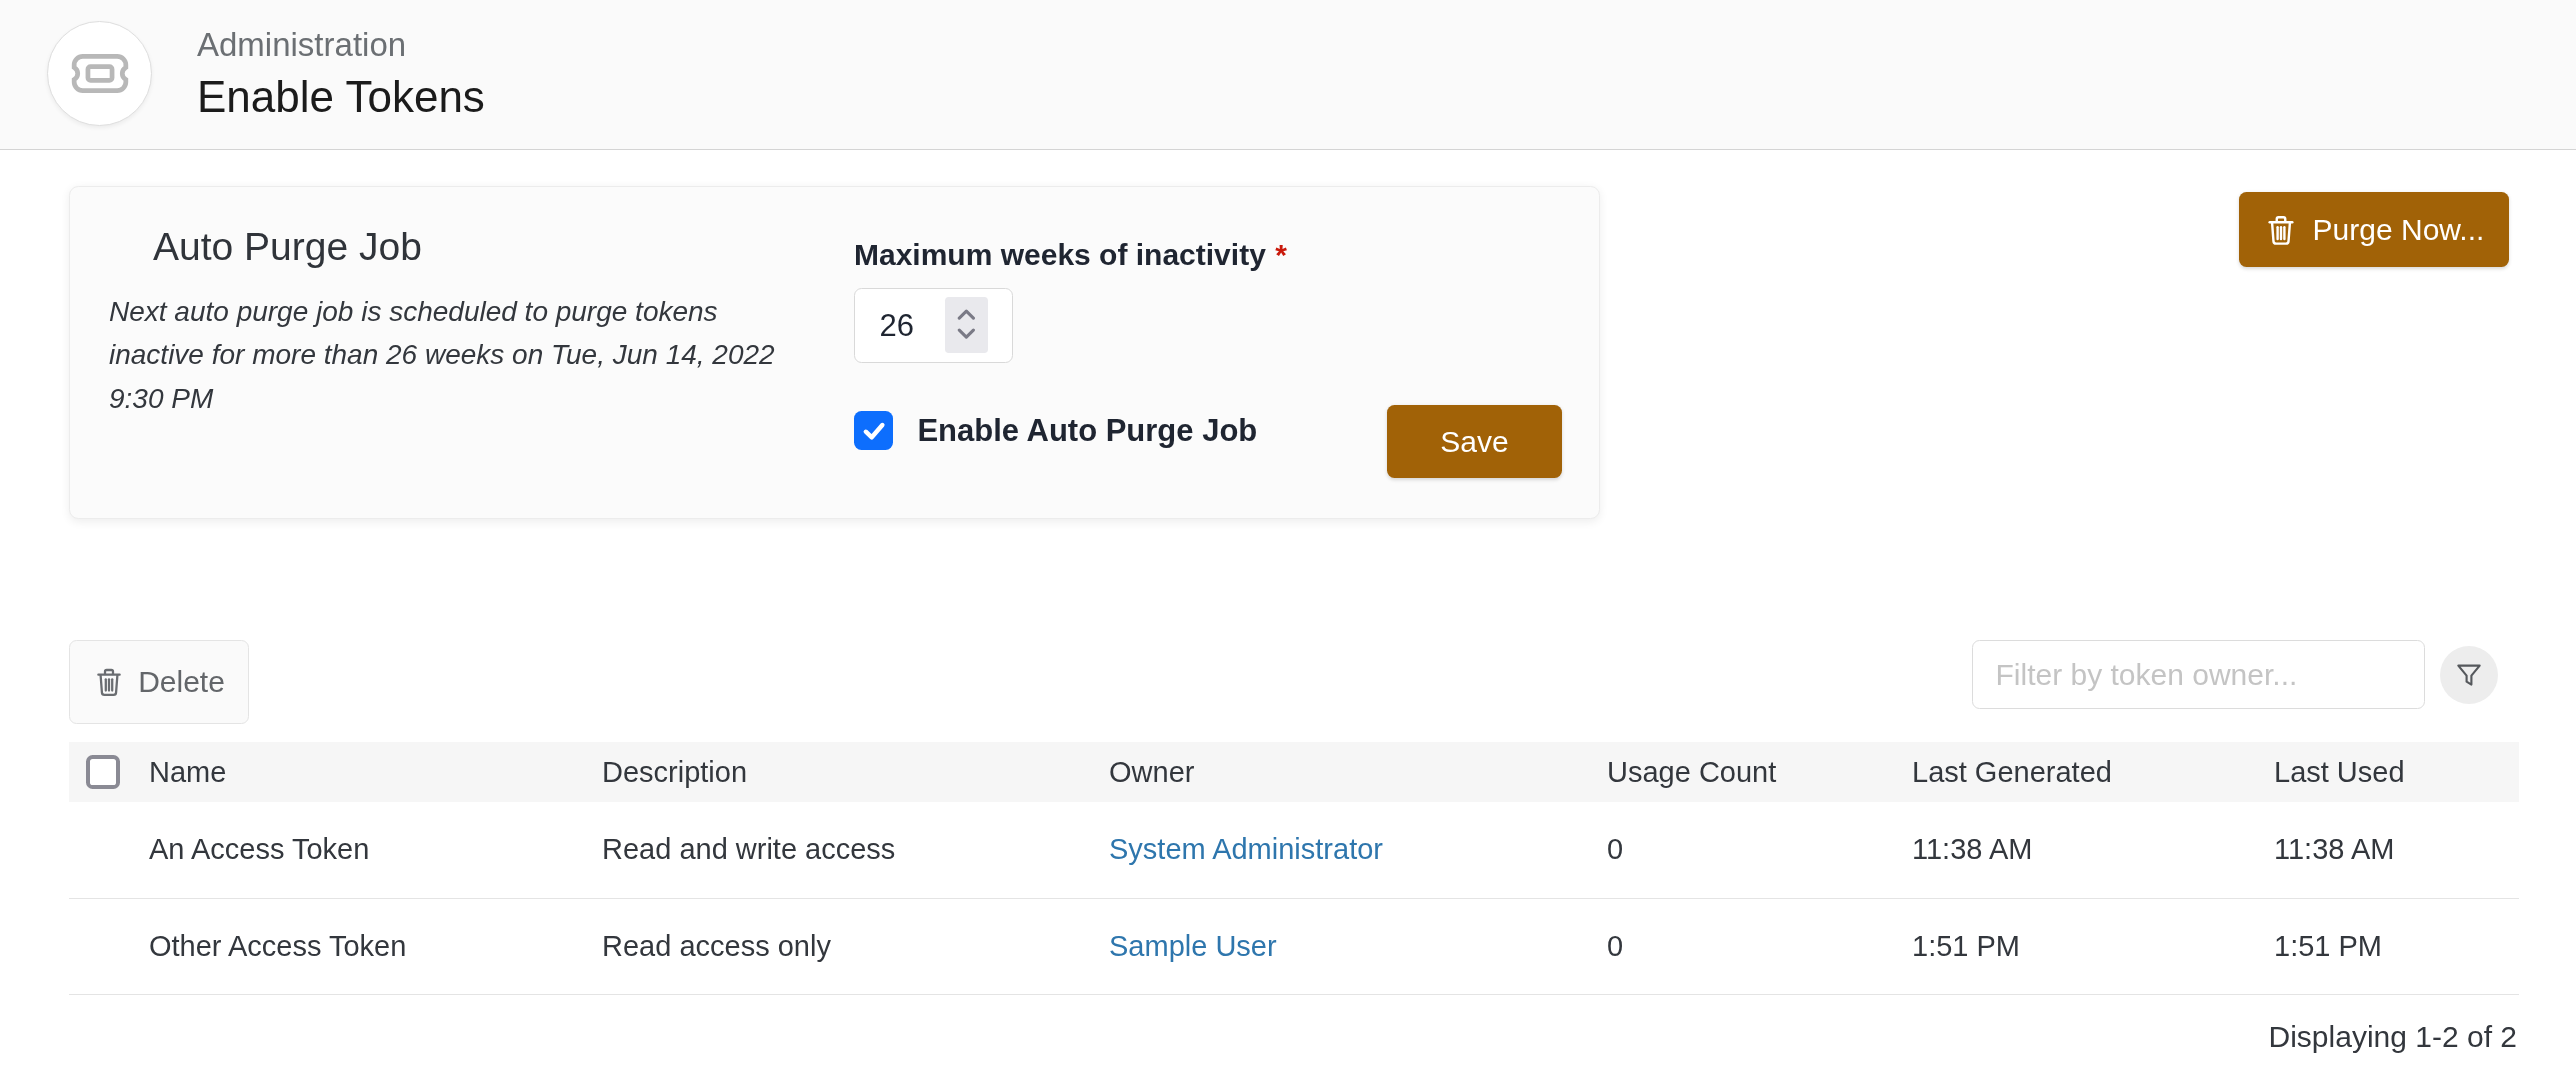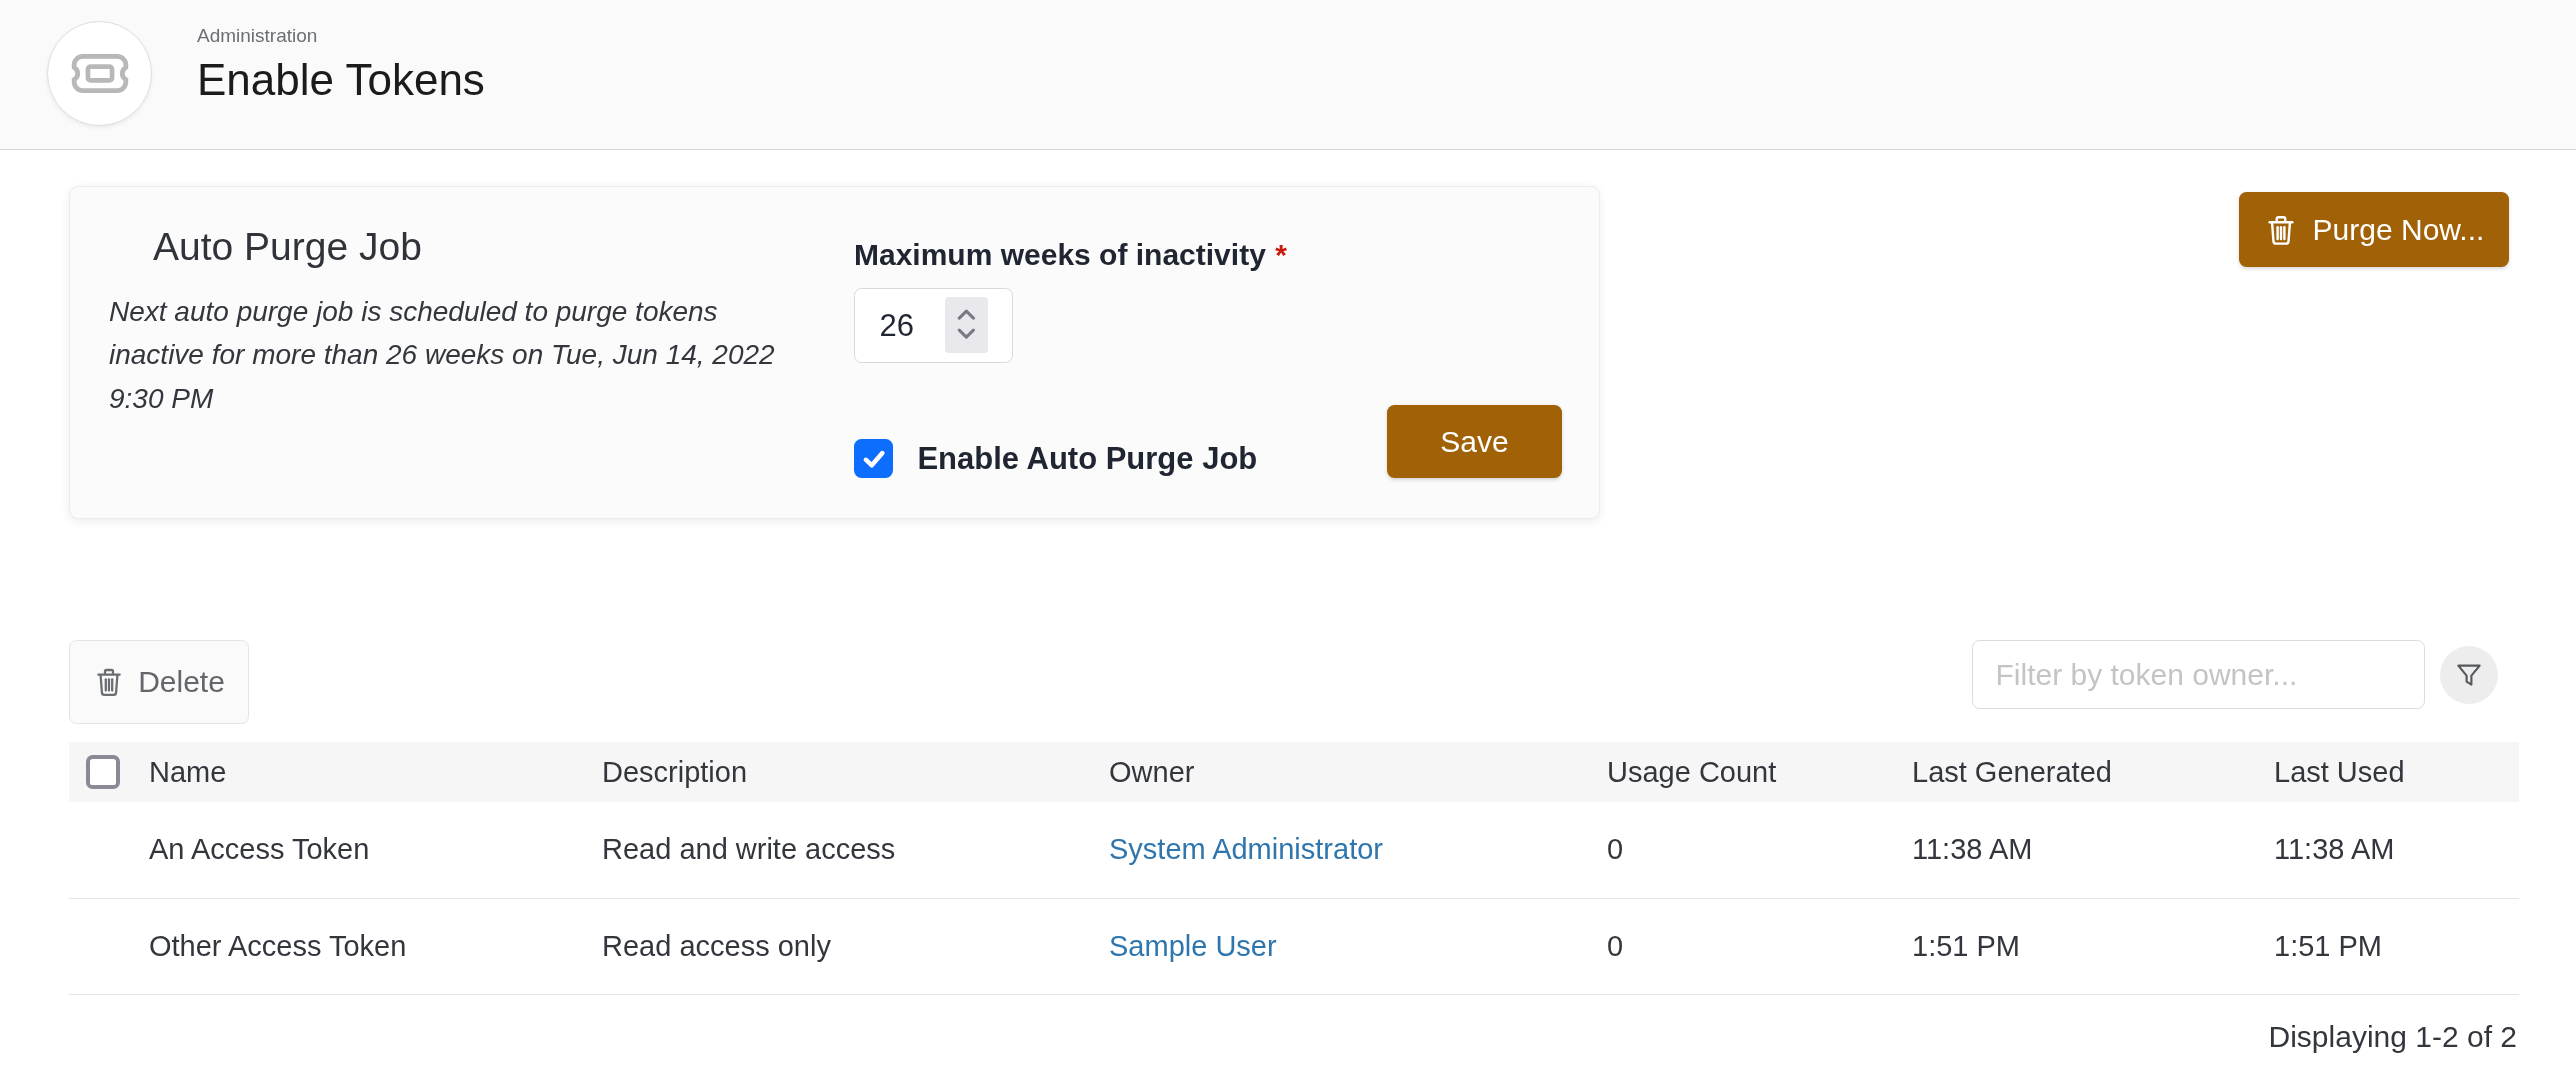--- a/index.html
+++ b/index.html
@@ -19,21 +19,21 @@
     position: absolute; top: 0; left: 0; width: 2576px; height: 150px;
     background: #fafafa; border-bottom: 1.9px solid #d4d4d4;
   }
   .header-badge {
     position: absolute; left: 47px; top: 20.7px; width: 105px; height: 105px;
     background: #fff; border: 1.9px solid #dedede; border-radius: 50%;
     box-shadow: 0 1.9px 4.7px rgba(0,0,0,0.06);
     display: flex; align-items: center; justify-content: center;
   }
   .header-titles { position: absolute; left: 197px; top: 24.4px; }
-  .breadcrumb { font-size: 19px; color: #6b6f73; line-height: 1.25; }
+  .breadcrumb { font-size: 33px; color: #6b6f73; line-height: 1.25; }
   .page-title { font-size: 44px; color: #1b1b1b; line-height: 1.25; margin-top: 3.8px; font-weight: 400; }
 
   
   .purge-card {
     position: absolute; left: 69px; top: 186px; width: 1531px; height: 333px;
     background: #fbfbfb; border: 1.9px solid #ececec; border-radius: 9.4px;
     box-shadow: 0 2.8px 9.4px rgba(0,0,0,0.07);
   }
   .card-title {
     position: absolute; left: 39px; top: 38px;
@@ -59,21 +59,21 @@
     font-family: "Liberation Sans", sans-serif;
   }
   .spinner {
     position: absolute; right: 24.4px; top: 7.5px; width: 43px; height: 56px;
     background: #e9e9ed; border-radius: 3.8px;
     display: flex; flex-direction: column; align-items: center; justify-content: center; gap: 7.5px;
     cursor: pointer;
   }
   .checkbox-row {
     position: absolute; left: 784px; top: 224px;
-    display: flex; align-items: center; gap: 24.4px; margin-top: 28px;
+    display: flex; align-items: center; gap: 24.4px;
   }
   .checkbox-checked {
     width: 39px; height: 39px; border-radius: 7.5px; background: #0d6efd;
     display: flex; align-items: center; justify-content: center;
   }
   .checkbox-label { font-size: 31px; font-weight: bold; color: #1f2531; }
   .btn-primary {
     background: #a16207; color: #fff; border: none; border-radius: 7.5px;
     font-size: 30px; font-family: "Liberation Sans", sans-serif;
     display: flex; align-items: center; justify-content: center; gap: 15px;

